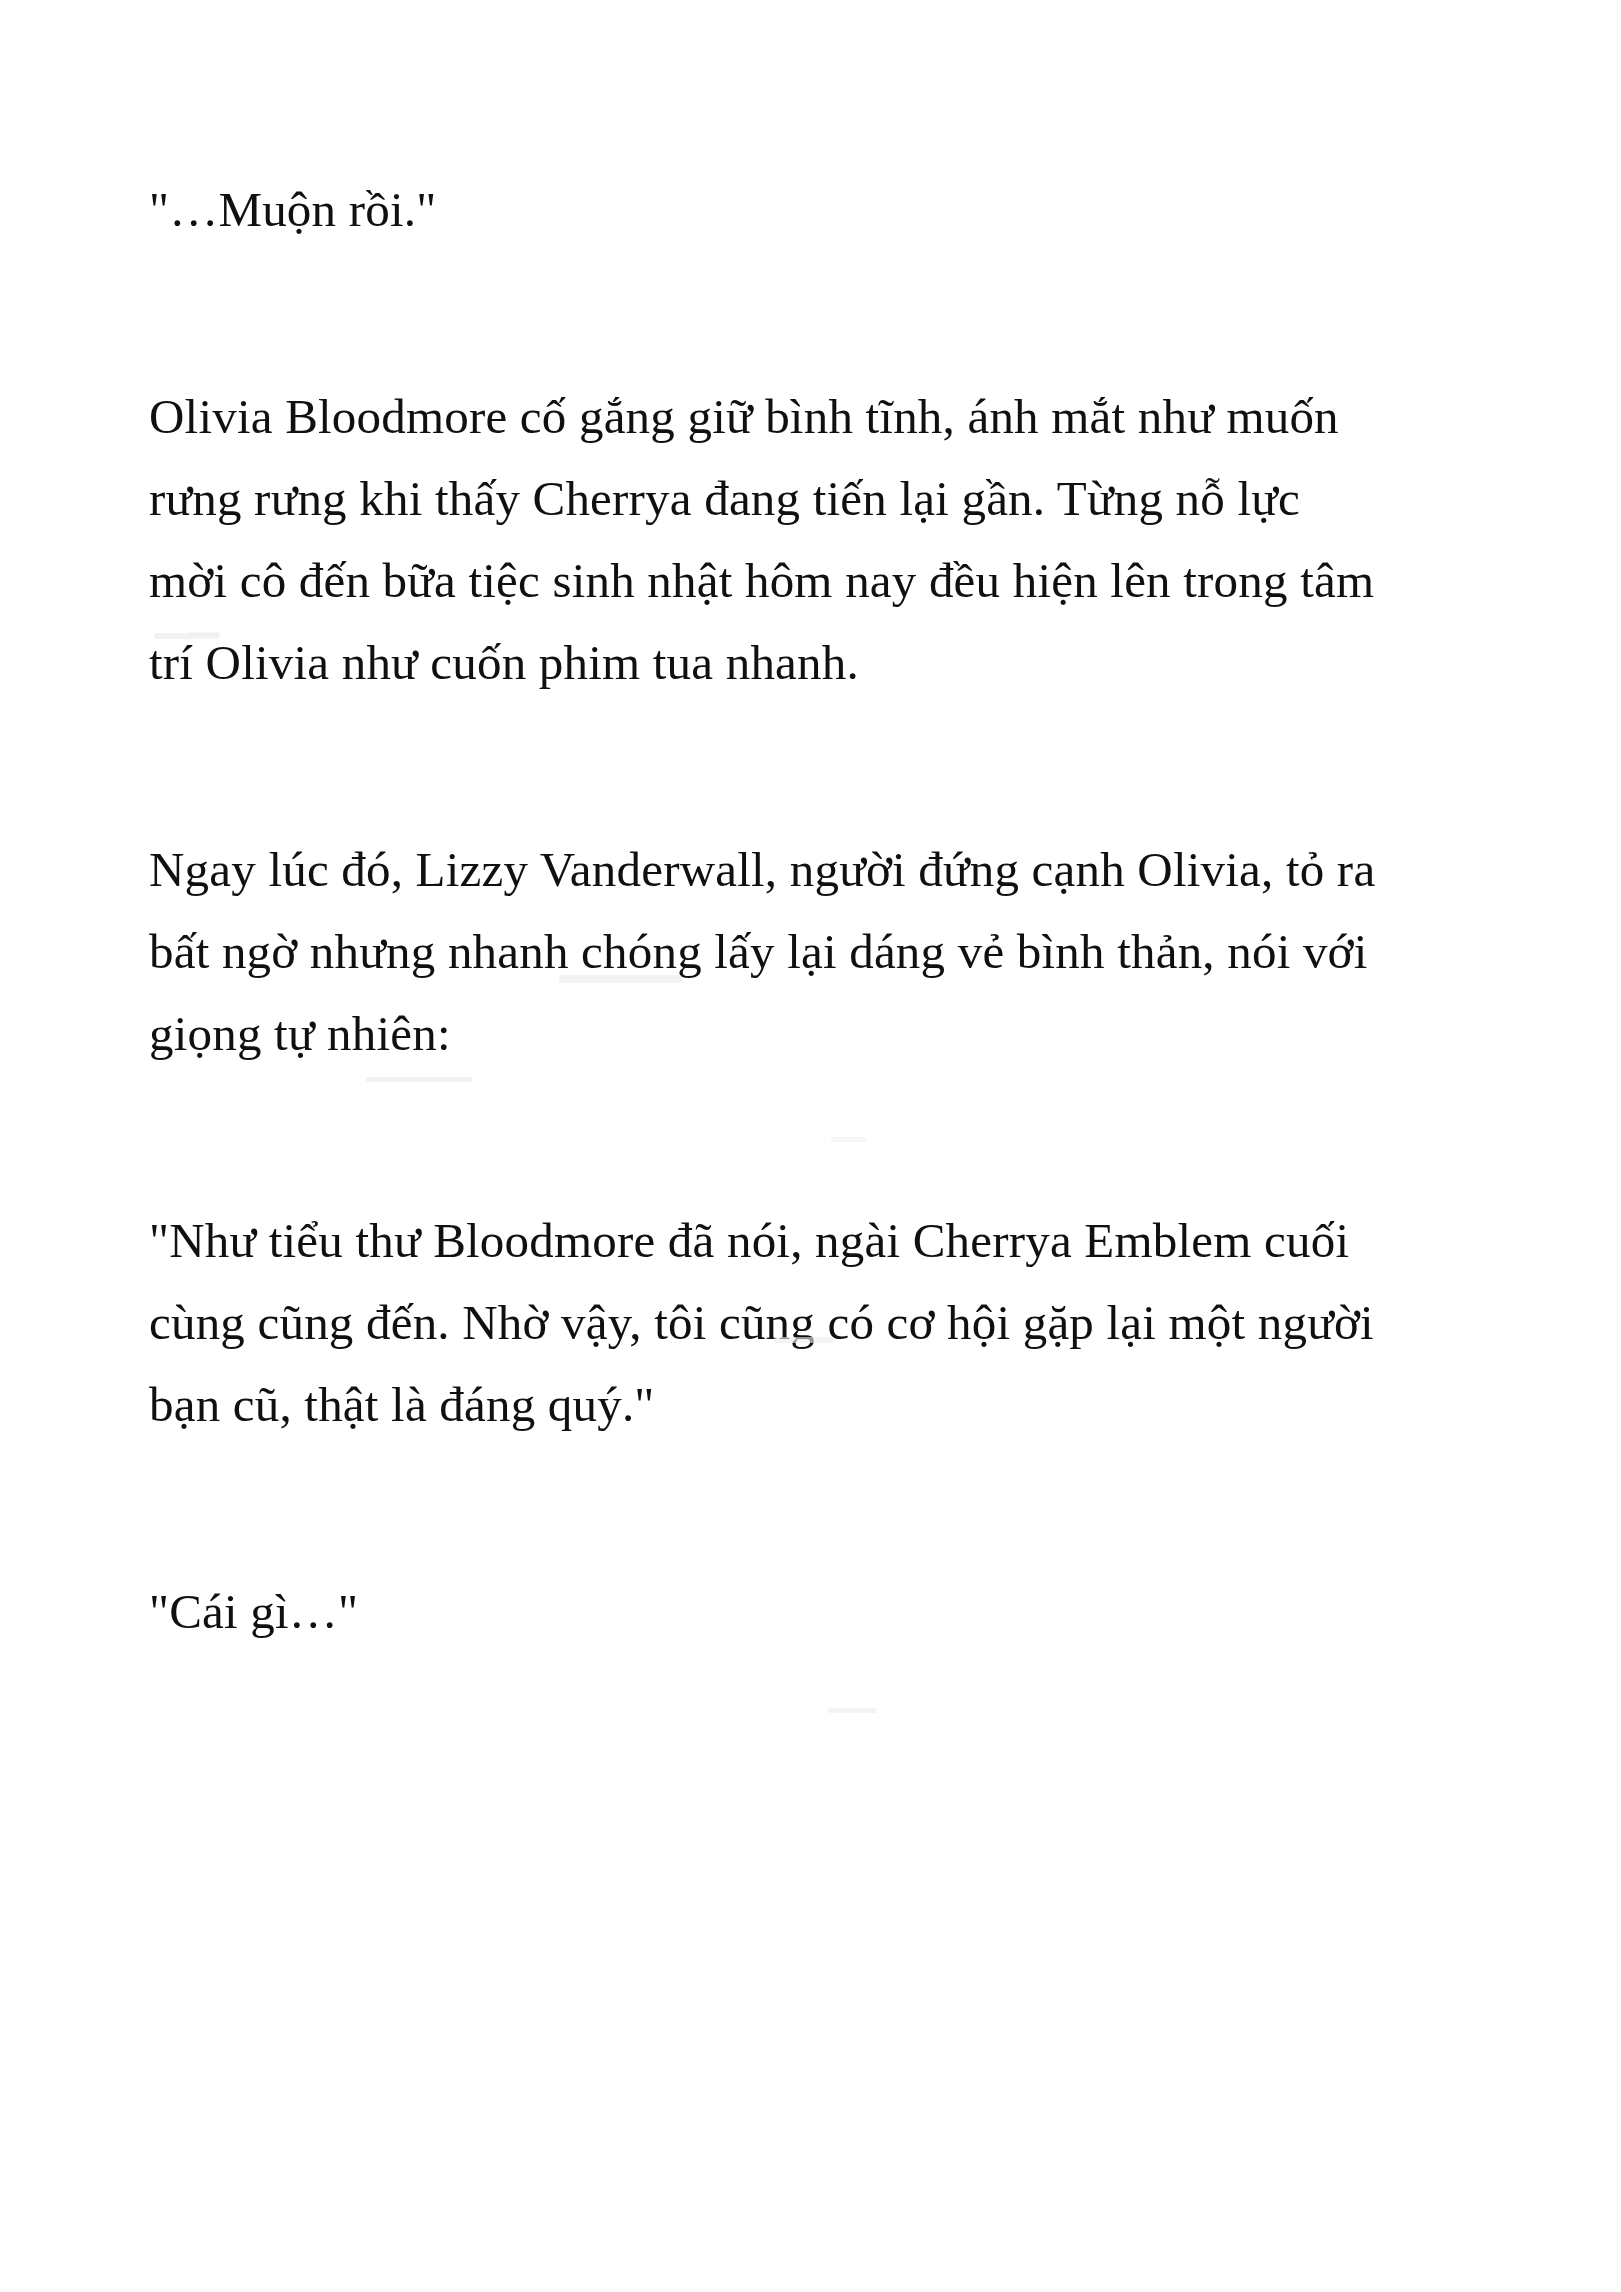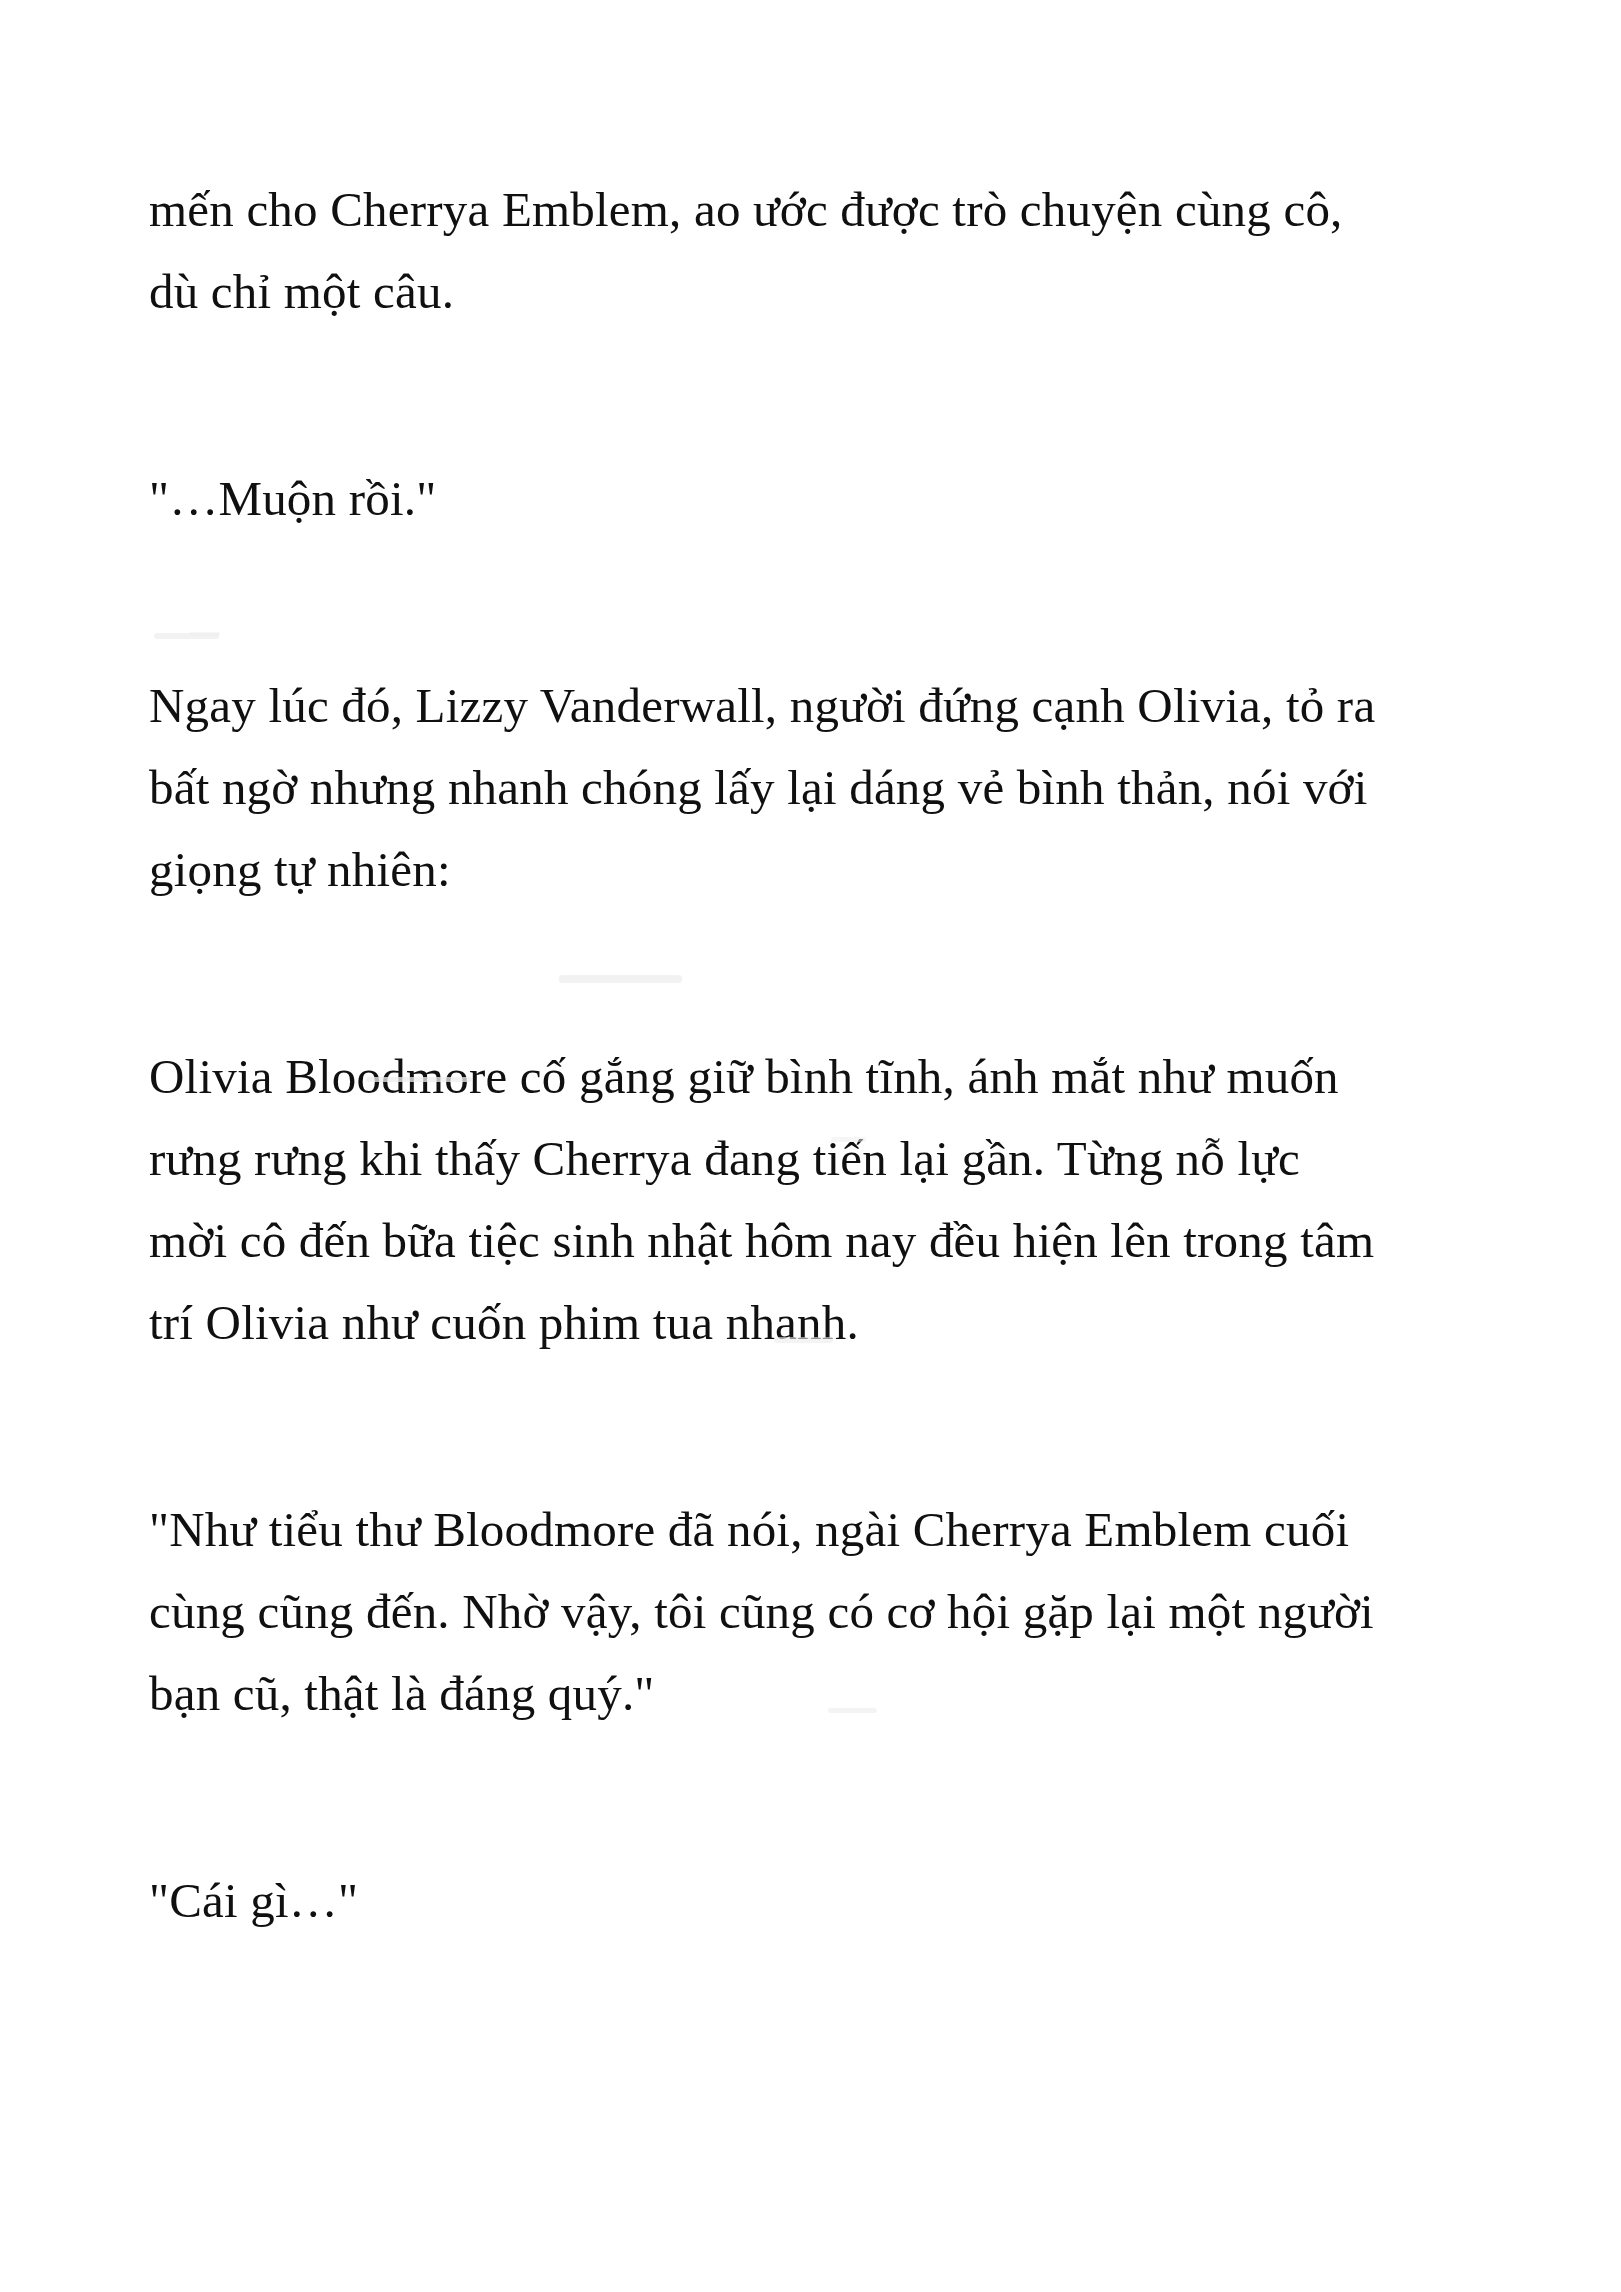--- a/index.html
+++ b/index.html
@@ -50,30 +50,28 @@
   .smudge-5 { left: 774px; top: 1337px; width: 59px;  height: 5.9px; opacity: 0.6; }
   .smudge-6 { left: 828px; top: 1708px; width: 49px;  height: 4.9px; opacity: 0.6; }
   .smudge-7 { left: 831px; top: 1137px; width: 35px;  height: 4.9px; opacity: 0.5; }
 </style>
 </head>
 <body>
 
 <div class="page">
 
   <div class="text-column">
-    <p class="para">mến cho Cherrya Emblem, ao ước được trò chuyện cùng cô,
-dù chỉ một câu.</p>
     <p class="para">"…Muộn rồi."</p>
-    <p class="para">Ngay lúc đó, Lizzy Vanderwall, người đứng cạnh Olivia, tỏ ra
-bất ngờ nhưng nhanh chóng lấy lại dáng vẻ bình thản, nói với
-giọng tự nhiên:</p>
     <p class="para">Olivia Bloodmore cố gắng giữ bình tĩnh, ánh mắt như muốn
 rưng rưng khi thấy Cherrya đang tiến lại gần. Từng nỗ lực
 mời cô đến bữa tiệc sinh nhật hôm nay đều hiện lên trong tâm
 trí Olivia như cuốn phim tua nhanh.</p>
+    <p class="para">Ngay lúc đó, Lizzy Vanderwall, người đứng cạnh Olivia, tỏ ra
+bất ngờ nhưng nhanh chóng lấy lại dáng vẻ bình thản, nói với
+giọng tự nhiên:</p>
     <p class="para">"Như tiểu thư Bloodmore đã nói, ngài Cherrya Emblem cuối
 cùng cũng đến. Nhờ vậy, tôi cũng có cơ hội gặp lại một người
 bạn cũ, thật là đáng quý."</p>
     <p class="para">"Cái gì…"</p>
   </div>
 
   <div class="smudge smudge-1"></div>
   <div class="smudge smudge-2"></div>
   <div class="smudge smudge-3"></div>
   <div class="smudge smudge-4"></div>

